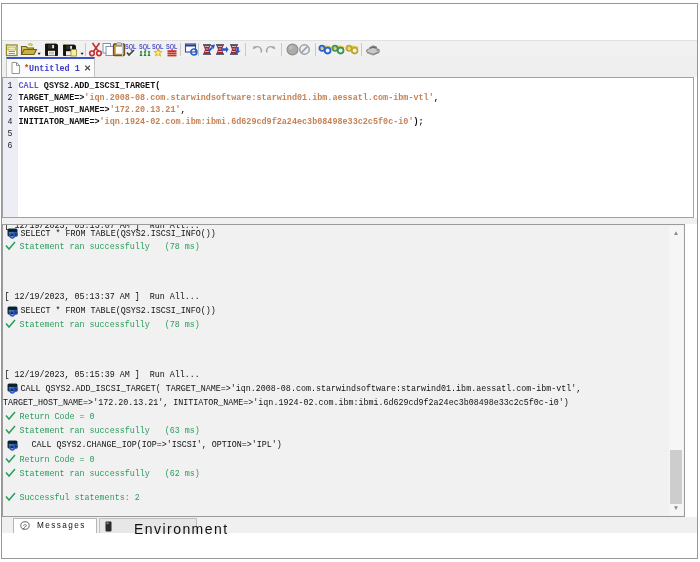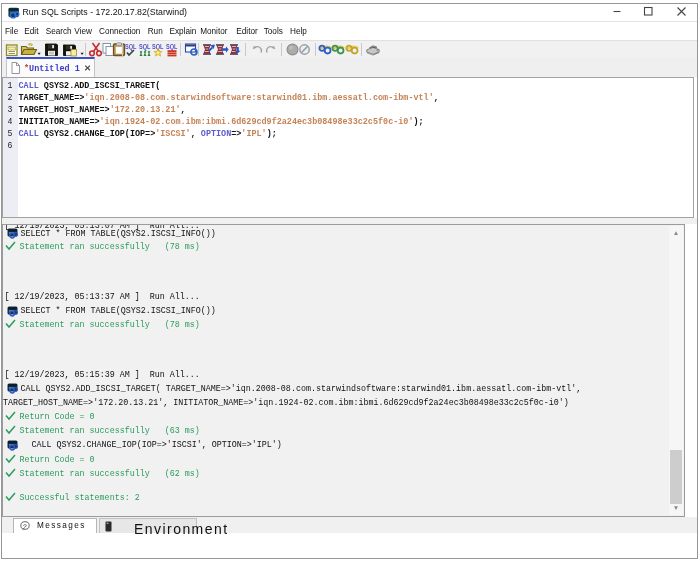--- a/index.html
+++ b/index.html
@@ -56,49 +56,21 @@
 </style>
 </head>
 <body>
 <div id="win">
   <div id="frame"></div>
   <div class="cover" style="left:0;top:0;width:700px;height:3px;"></div>
   <div class="cover" style="left:0;top:0;width:1px;height:562px;"></div>
   <div class="cover" style="left:698px;top:0;width:2px;height:562px;"></div>
   <div class="cover" style="left:0;top:559px;width:700px;height:3px;"></div>
 
-  <div id="titlebar" class="abs">
-    <svg class="abs" style="left:8px;top:7px" width="12" height="12" viewBox="0 0 14 14">
-      <rect x="0.5" y="1" width="12" height="11" rx="2" fill="#13384e"></rect>
-      <rect x="1" y="1.5" width="11.5" height="3.6" fill="#0c2b36"></rect>
-      <rect x="2" y="5.2" width="9" height="2.2" fill="#3a7a86" opacity="0.8"></rect>
-      <circle cx="6" cy="9.6" r="3.1" fill="none" stroke="#2f6fe0" stroke-width="1.6"></circle>
-      <circle cx="10.3" cy="8.2" r="2.4" fill="none" stroke="#2f6fe0" stroke-width="1.4"></circle>
-    </svg>
-    <span id="title-text" class="abs">Run SQL Scripts - 172.20.17.82(Starwind)</span>
-    <svg class="abs" style="left:610px;top:5px;" width="80" height="13" viewBox="0 0 80 13">
-      <path d="M3.5 6.5 H10.5" stroke="#444" stroke-width="1.1"></path>
-      <rect x="34.5" y="2.5" width="7.5" height="7.5" fill="none" stroke="#444" stroke-width="1.1"></rect>
-      <path d="M67.5 2.5 L75.5 10.5 M75.5 2.5 L67.5 10.5" stroke="#444" stroke-width="1.1"></path>
-    </svg>
-  </div>
-
-  <div id="menubar" class="abs">
-    <span style="left:5px;">File</span>
-      <span style="left:24.3px;">Edit</span>
-    <span style="left:45.7px;">Search</span>
-      <span style="left:74.3px;">View</span>
-    <span style="left:99px;">Connection</span>
-      <span style="left:147.7px;">Run</span>
-    <span style="left:169.5px;">Explain</span>
-      <span style="left:200.2px;">Monitor</span>
-    <span style="left:236.3px;">Editor</span>
-      <span style="left:263.7px;">Tools</span>
-    <span style="left:290px;">Help</span>
-  </div>
+
 
   <div id="toolbar" class="abs">
 
     <svg class="ticon" style="left:4px" width="15" height="15" viewBox="0 0 15 15">
       <path d="M2 1.5 l2.5 1 l-1.8 1.6 Z" fill="#e8d84a"></path>
       <rect x="2.5" y="3" width="10.5" height="10.5" fill="#fffff2" stroke="#8f8a28" stroke-width="1.3"></rect>
       <rect x="4" y="5" width="7.5" height="3" fill="#f2eeb0" stroke="#a8a040" stroke-width="0.7"></rect>
       <path d="M4.5 9.5 h6.5 M4.5 11.5 h6.5" stroke="#8a8650" stroke-width="0.9"></path>
     </svg>
 
@@ -274,21 +246,20 @@
     <div class="lnum" style="top:3px;">1</div>
     <div class="lnum" style="top:15px;">2</div>
     <div class="lnum" style="top:27px;">3</div>
     <div class="lnum" style="top:39px;">4</div>
     <div class="lnum" style="top:51px;">5</div>
     <div class="lnum" style="top:63px;">6</div>
     <div class="cl" style="top:3px;"><span class="kw">CALL</span> QSYS2.ADD_ISCSI_TARGET(</div>
     <div class="cl" style="top:15px;">TARGET_NAME=&gt;<span class="st">'iqn.2008-08.com.starwindsoftware:starwind01.ibm.aessatl.com-ibm-vtl'</span>,</div>
     <div class="cl" style="top:27px;">TARGET_HOST_NAME=&gt;<span class="st">'172.20.13.21'</span>,</div>
     <div class="cl" style="top:39px;">INITIATOR_NAME=&gt;<span class="st">'iqn.1924-02.com.ibm:ibmi.6d629cd9f2a24ec3b08498e33c2c5f0c-i0'</span>);</div>
-    <div class="cl" style="top:51px;"><span class="kw">CALL</span> QSYS2.CHANGE_IOP(IOP=&gt;<span class="st">'ISCSI'</span>, <span class="kw">OPTION</span>=&gt;<span class="st">'IPL'</span>);</div>
   </div>
 
   <div id="split" class="abs"></div>
 
   <div id="msgs" class="abs">
     <div id="msgcontent">
       <div class="ml" style="left:1.5px;top:-4.5px;">[ 12/19/2023, 05:13:07 AM ]  Run All...</div>
       <svg class="micon" style="top:3px;" width="11" height="11" viewBox="0 0 11 11">
           <rect x="0.5" y="0.5" width="10" height="8" rx="1.5" fill="#173246"></rect>
           <rect x="1" y="1" width="9" height="2.6" fill="#0a1f30"></rect>

